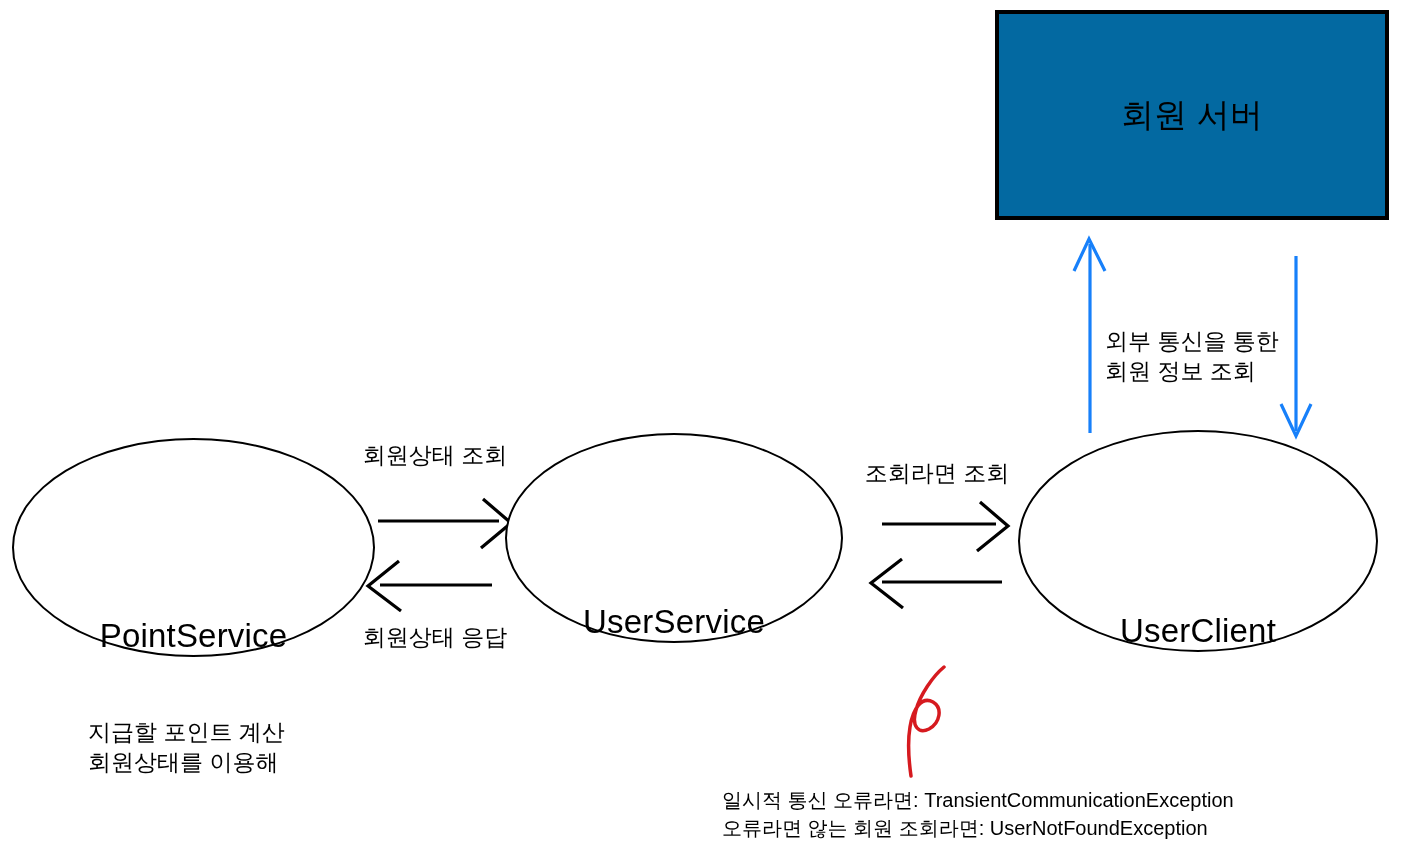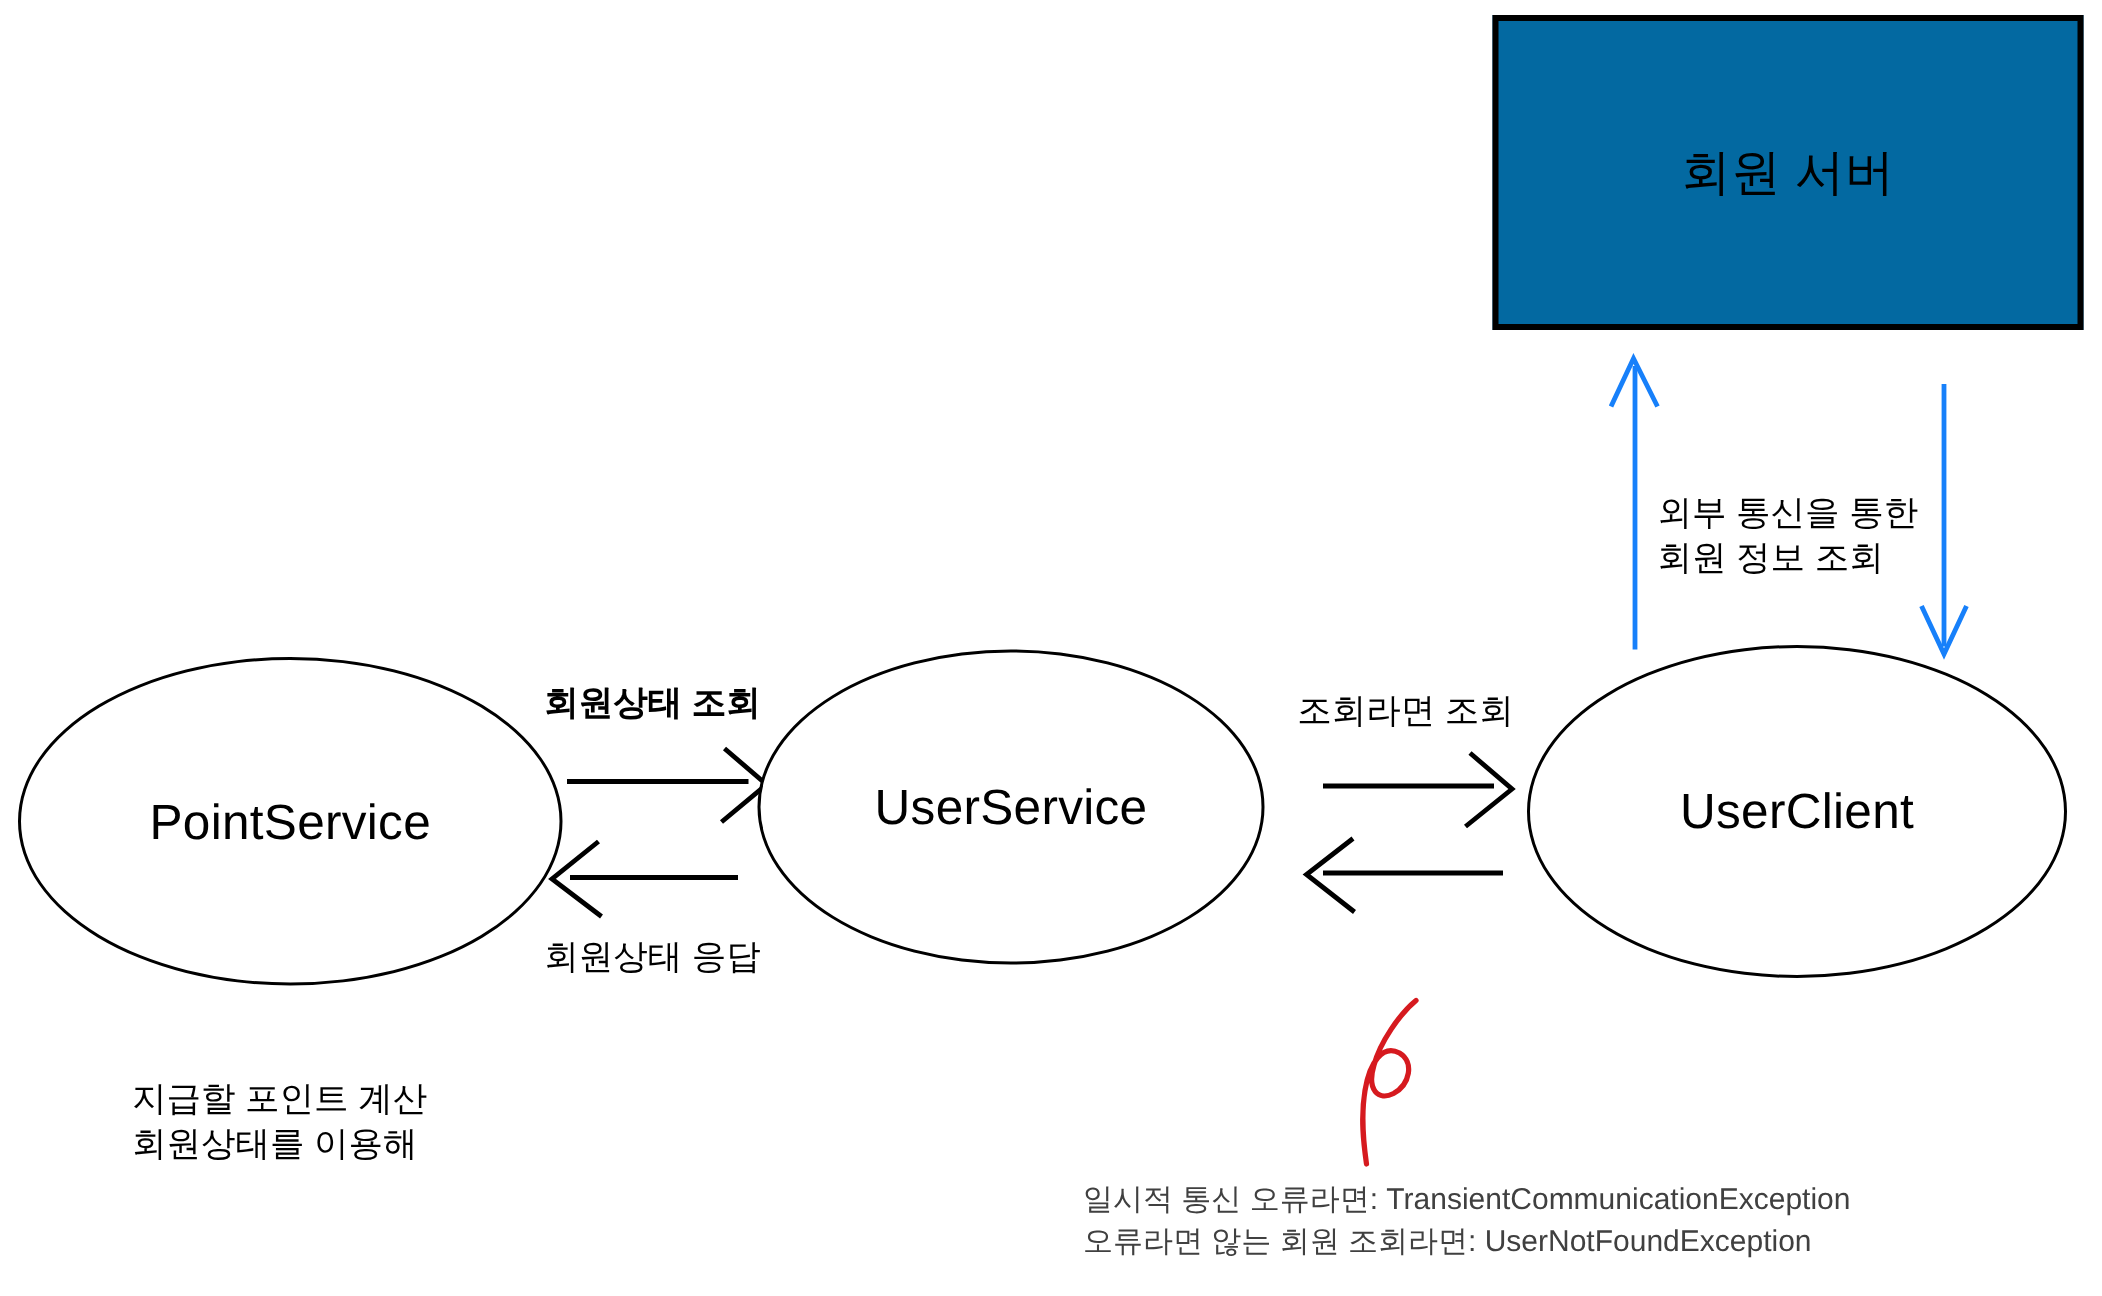--- a/index.html
+++ b/index.html
@@ -15,21 +15,21 @@
     background: #ffffff;
     overflow: hidden;
   }
   .node-ellipse {
     position: absolute;
     box-sizing: border-box;
     border: 2.5px solid #000000;
     border-radius: 50%;
     background: #ffffff;
     display: flex;
-    align-items: center;
+    align-items: flex-end;
     justify-content: center;
   }
   .node-rect {
     position: absolute;
     box-sizing: border-box;
     border: 4.5px solid #000000;
     background: #0369a1;
     display: flex;
     align-items: center;
     justify-content: center;
@@ -53,41 +53,41 @@
     color: #000000;
     line-height: 30px;
     white-space: nowrap;
     margin-top: 28px;
   }
   .exception-note {
     position: absolute;
     left: 722px;
     top: 786px;
     font-size: 20px;
-    color: #404040;
+    color: #000000;
     line-height: 28px;
     white-space: nowrap;
   }
   svg.overlay {
     position: absolute;
     left: 0;
     top: 0;
     width: 1401px;
     height: 864px;
     pointer-events: none;
   }
 
   
   #node-point-service { left: 12px;   top: 438px; width: 363px; height: 219px; }
   #node-user-service  { left: 505px;  top: 433px; width: 338px; height: 210px; }
   #node-user-client   { left: 1018px; top: 430px; width: 360px; height: 222px; }
   #node-member-server { left: 995px;  top: 10px;  width: 394px; height: 210px; font-size: 33px; }
   #node-member-server .node-label { font-size: 33px; }
 
-  #label-status-query { left: 335px; top: 453px; width: 200px; font-weight: bold; }
+  #label-status-query { left: 335px; top: 440px; width: 200px; }
   #label-status-reply { left: 335px; top: 622px; width: 200px; }
   #label-info-query   { left: 837px; top: 458px; width: 200px; }
   #label-info-reply   { left: 838px; top: 613px; width: 200px; }
   #label-external     { left: 1105px; top: 298px; }
   #note-point-calc    { left: 88px;  top: 689px; }
 </style>
 </head>
 <body>
 
 <div class="canvas">

